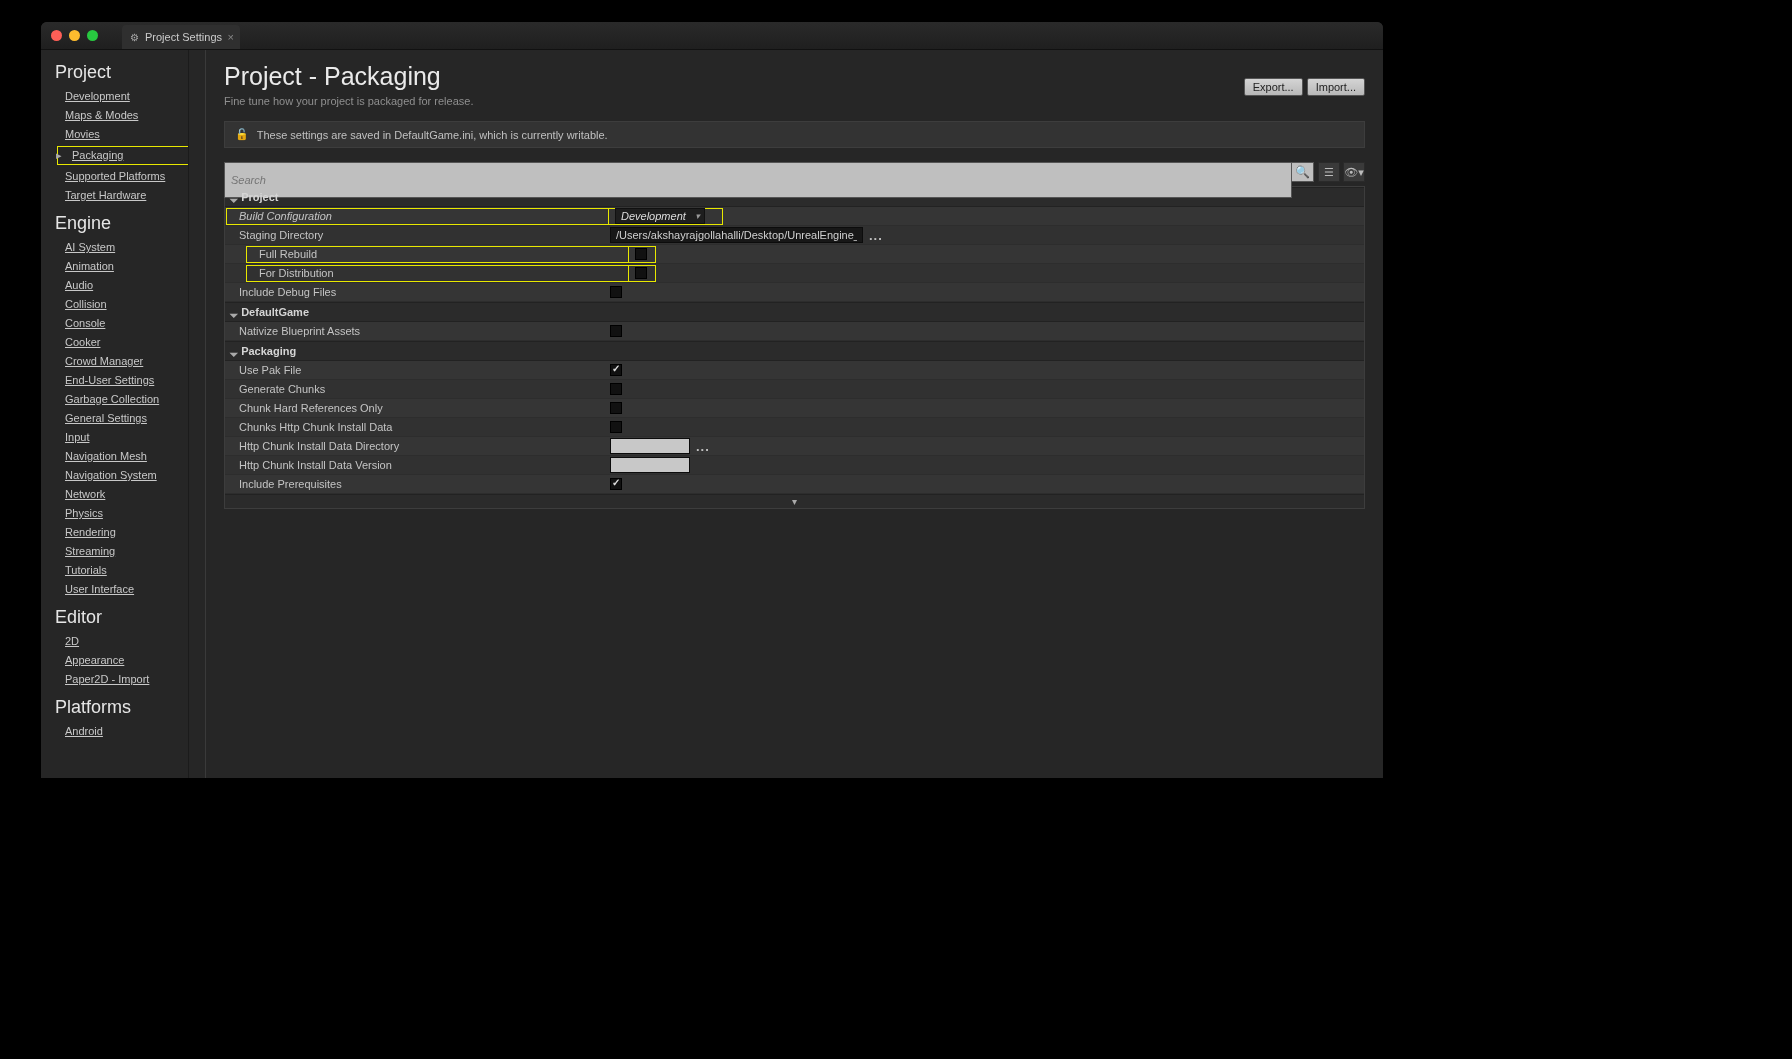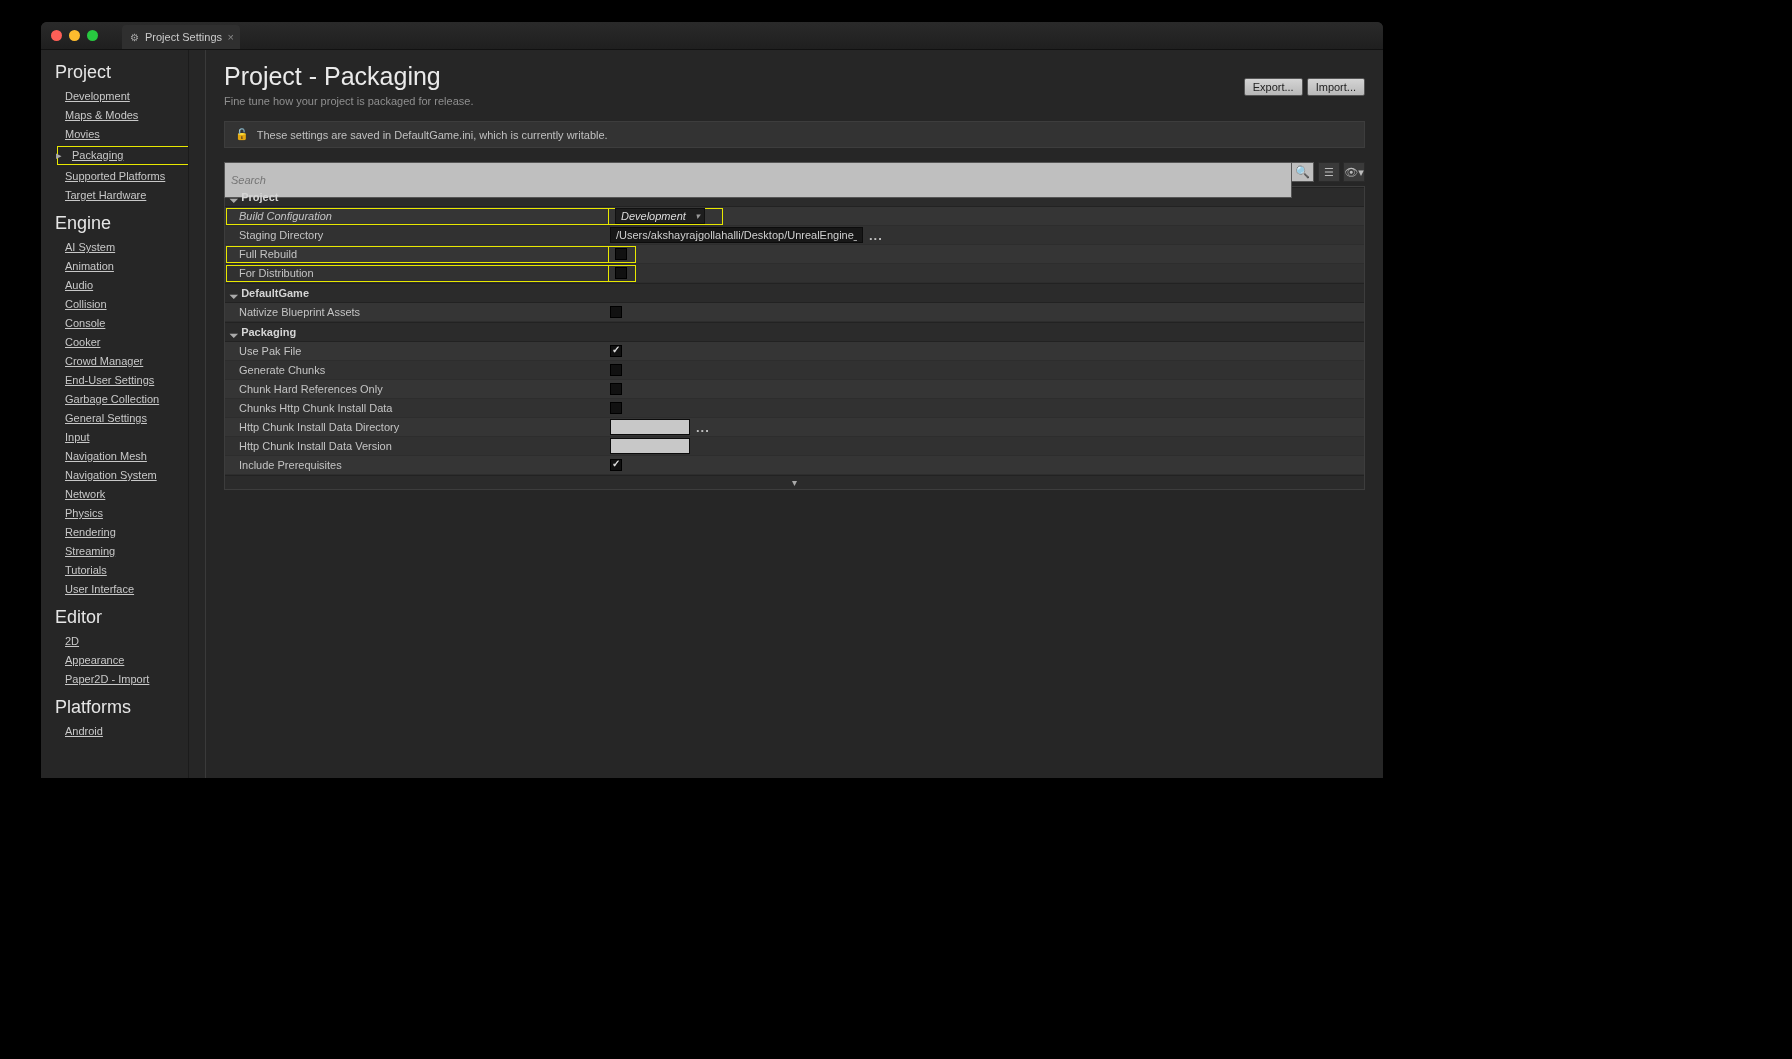--- a/index.html
+++ b/index.html
@@ -255,21 +255,21 @@
     content:"✓"; position:absolute; top:-2px; left:1px; color:#e0e0e0; font-size:10px; font-weight:bold;
   }
   .dots { color:#c0c0c0; font-size:13px; font-weight:bold; cursor:pointer; letter-spacing:1px;}
   .expandchev {
     display:flex; justify-content:center; align-items:center;
     height:14px; background:#2b2b2b; color:#aaa; font-size:10px;
     border-top:1px solid #222;
   }
   
   .yrow {
-    display:flex; align-items:center; height:19px; font-size:11px; border-bottom:1px solid #2d2d2d;
+    display:flex; align-items:center; height:19px; font-size:11px; border-bottom:1px solid #2d2d2d;padding-left:20px;
   }
   .yrow:nth-child(odd){background:#353535;}
   .yrow:nth-child(even){background:#313131;}
   .ylabelbox{
     border:1px solid #e8e800; height:17px; width:383px; display:flex; align-items:center;
     padding-left:12px; color:#c4c4c4; margin-left:1px;
   }
   .yctrlbox{
     border:1px solid #e8e800; border-left:1px solid #e8e800; height:17px;
     display:flex; align-items:center; padding:0 6px; margin-left:-1px;
@@ -390,20 +390,26 @@
             </div>
             <div class="rest"></div>
           </div>
           <div class="yrow" style="background:#313131;">
             <div class="ylabelbox">For Distribution</div>
             <div class="yctrlbox" style="width:28px;">
               <input type="checkbox" style="">
             </div>
             <div class="rest"></div>
           </div>
+          <div class="row">
+            <div class="label">Include Debug Files</div>
+            <div class="ctrl">
+                <input type="checkbox" style="">
+              </div>
+          </div>
         </div>
 
         <div class="section-head">DefaultGame</div>
         <div class="prop-grid">
           <div class="row">
             <div class="label">Nativize Blueprint Assets</div>
             <div class="ctrl">
                 <input type="checkbox" style="">
               </div>
           </div>

